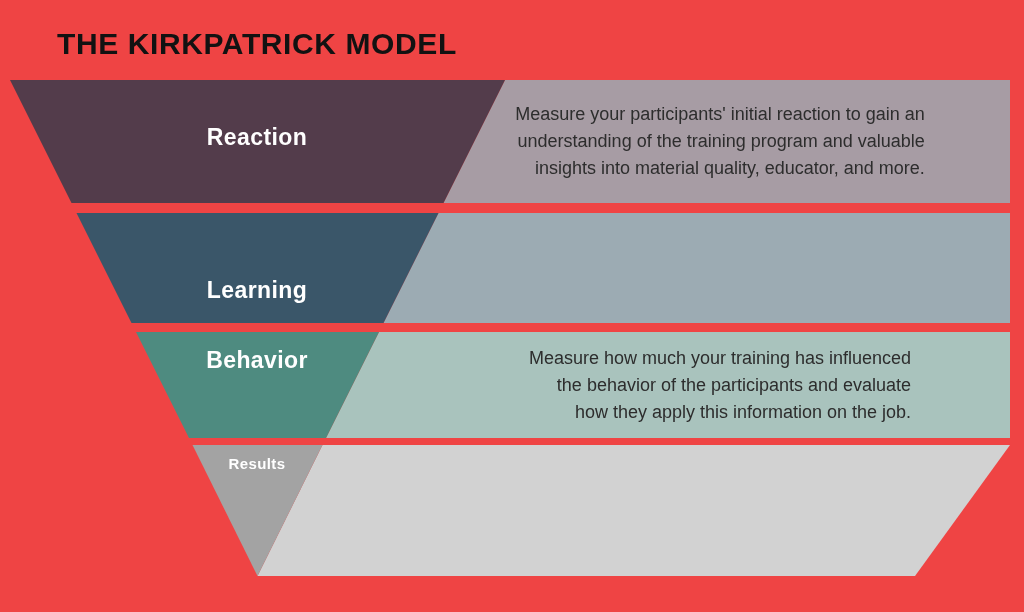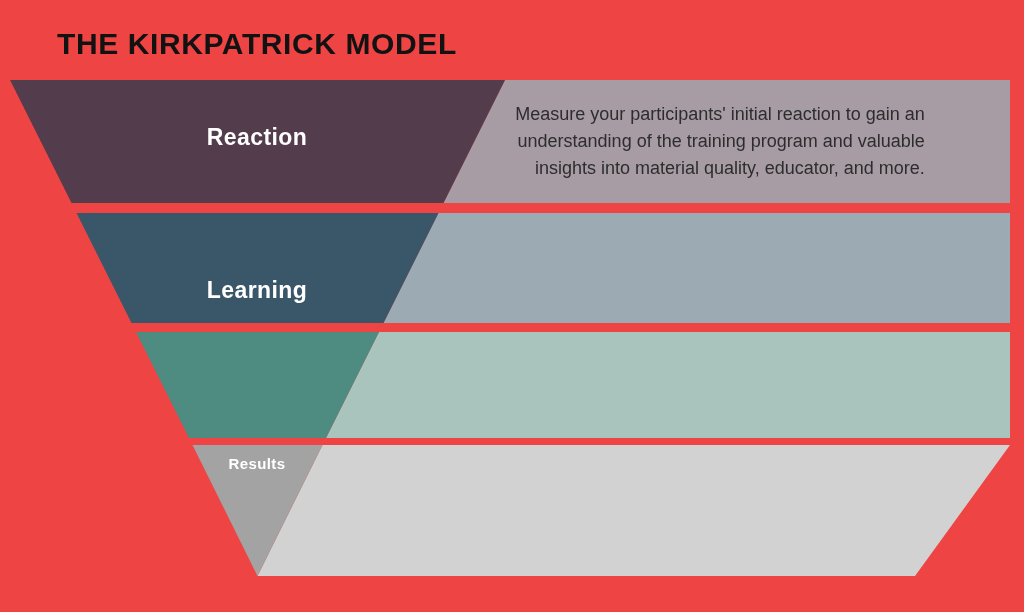--- a/index.html
+++ b/index.html
@@ -70,21 +70,27 @@
     <polygon points="136,332 379,332 326,438 189,438" fill="#4E8B80"></polygon>
 
     <polygon points="322.5,445 1010,445 915,576 257.5,576" fill="#D2D2D2"></polygon>
     <polygon points="192.5,445 322.5,445 257.5,576" fill="#A3A3A3"></polygon>
   </svg>
 
   <div class="title">THE KIRKPATRICK MODEL</div>
 
   <div class="level-label label-reaction">Reaction</div>
   <div class="level-label label-learning">Learning</div>
+  <div class="level-label label-behavior">Behavior</div>
   <div class="level-label label-results">Results</div>
 
   <div class="level-desc desc-reaction">
     <div class="desc-text">Measure your participants' initial reaction to gain an
 understanding of the training program and valuable
 insights into material quality, educator, and more.</div>
   </div>
+  <div class="level-desc desc-behavior">
+    <div class="desc-text">Measure how much your training has influenced
+the behavior of the participants and evaluate
+how they apply this information on the job.</div>
+  </div>
 
 </div>
 
 </body></html>

